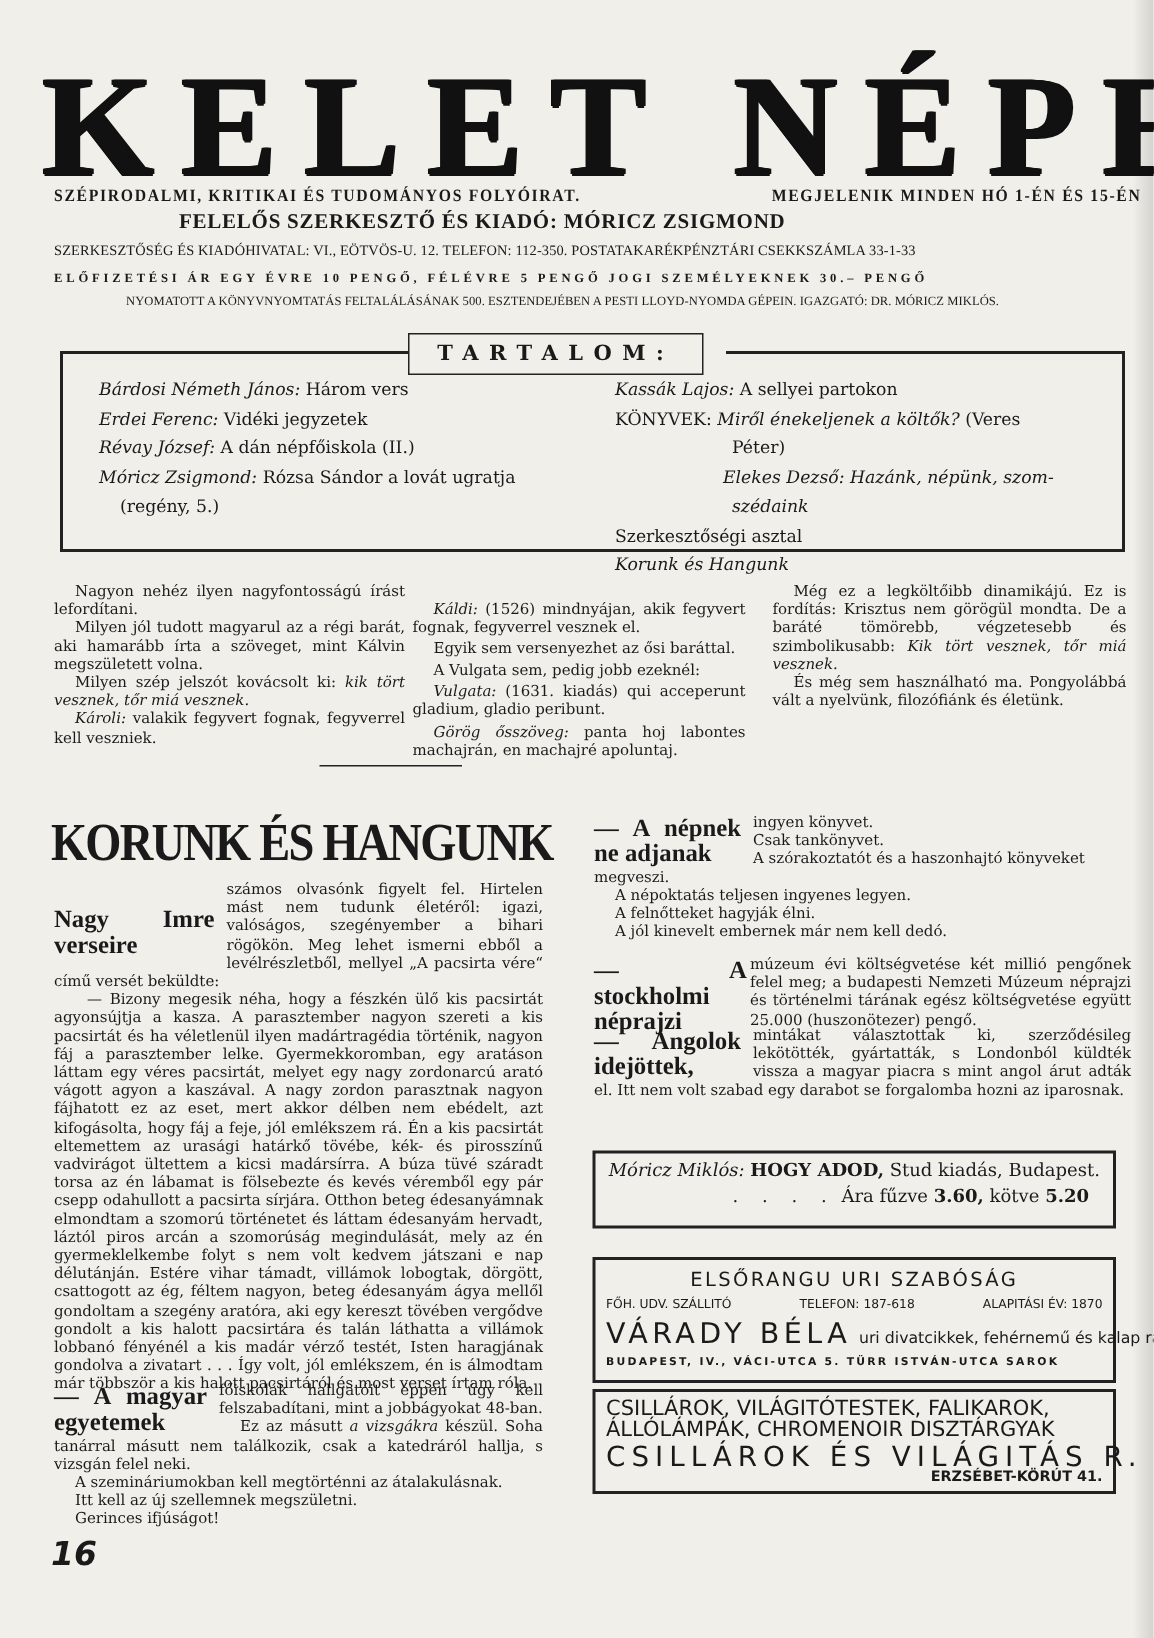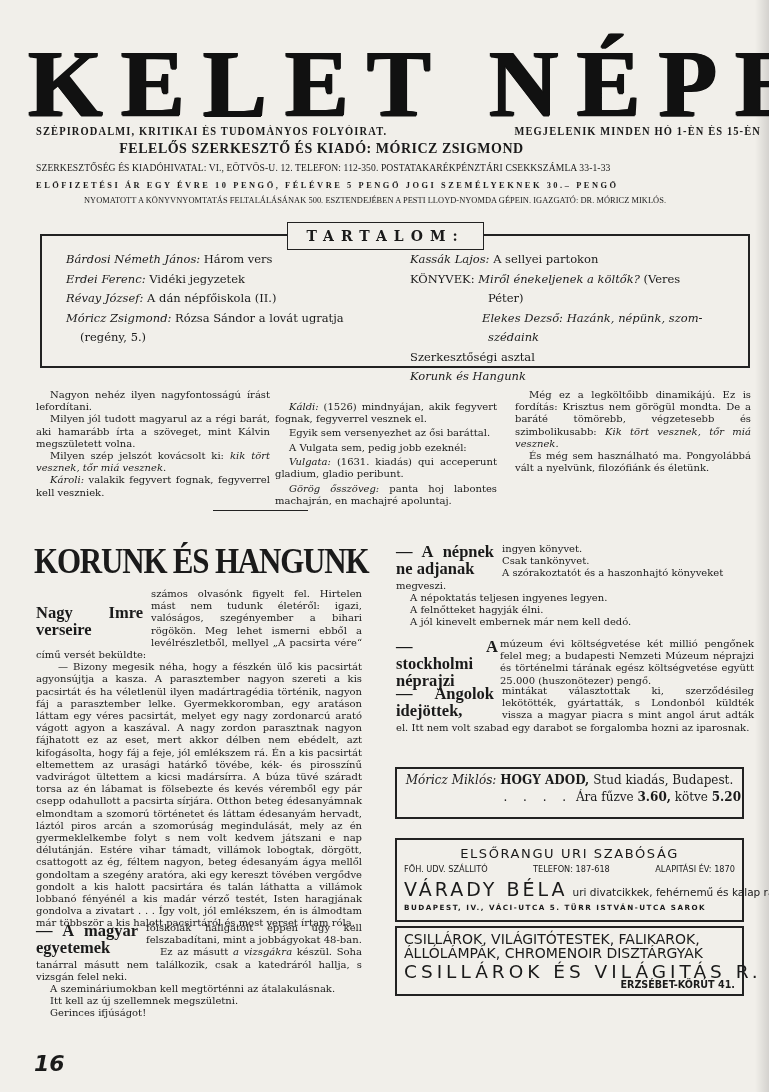--- a/index.html
+++ b/index.html
@@ -20,21 +20,21 @@
   }
   .sub1 { left:36px; top:126px; width:725px; font-size:10.5px; letter-spacing:1.1px; display:flex; justify-content:space-between; font-family:"Liberation Serif",serif; font-weight:bold; transform:scaleY(1.1);}
   .sub2 { left:0; top:141px; width:643px; text-align:center; font-size:14px; font-weight:bold; letter-spacing:0.5px; font-family:"Liberation Serif",serif; }
   .sub3 { left:36px; top:162px; width:725px; font-size:9.6px; font-family:"Liberation Serif",serif; white-space:nowrap; letter-spacing:0.1px;}
   .sub4 { left:36px; top:181px; width:725px; font-size:8.4px; font-family:"Liberation Serif",serif; font-weight:bold; white-space:nowrap; letter-spacing:2.55px;}
   .sub5 { left:36px; top:196px; width:725px; font-size:8.4px; font-family:"Liberation Serif",serif; white-space:nowrap; letter-spacing:0.05px;margin-left:48px;}
   .toc-box { left:40px; top:234px; width:706px; height:132px; border:2px solid #222; border-top:none; }
   .toc-topline-l { left:40px; top:234px; width:247px; height:0; border-top:2px solid #222; }
   .toc-topline-r { left:484px; top:234px; width:264px; height:0; border-top:2px solid #222; }
   .toc-title {
-    left:287px; top:222px; width:195px; height:26px; border:1.5px solid #222; background:#f1efea;
+    left:272px; top:222px; width:195px; height:26px; border:1.5px solid #222; background:#f1efea;
     text-align:center; line-height:26px; font-size:14px; font-weight:bold; letter-spacing:7px;
   }
   .toc-col { font-size:11.5px; line-height:19.5px; }
   .toc-col i { font-style:italic; }
   .toc-left { left:66px; top:250px; width:320px; }
   .toc-right { left:410px; top:250px; width:320px; }
   .indent2 { padding-left:78px; }
   .indent1 { padding-left:72px; }
   .body-txt { font-size:10px; line-height:12.2px; text-align:justify; }
   .body-txt p { margin:0; text-indent:14px; }
@@ -54,21 +54,21 @@
   .art-nagy { left:36px; top:588px; width:326px; }
   .art-nagy .head { width:107px;margin-top:16px; }
   .art-magyar { left:36px; top:922px; width:326px; }
   .art-magyar .head { width:102px; }
   .art-nepnek { left:396px; top:543px; width:358px; }
   .art-nepnek .head { width:98px; }
   .art-stock { left:396px; top:638px; width:358px; }
   .art-stock .head { width:102px; margin-right:2px;}
   .art-ang { left:396px; top:685px; width:358px; }
   .art-ang .head { width:98px; }
-  .page-num { left:34px; top:1024px; font-family:"DejaVu Sans","Liberation Sans",sans-serif; font-weight:bold; font-style:italic; font-size:22px;margin-top:27px; }
+  .page-num { left:34px; top:1024px; font-family:"DejaVu Sans","Liberation Sans",sans-serif; font-weight:bold; font-style:italic; font-size:22px; }
   .ad1 { left:395px; top:767px; width:345px; height:45px; border:2px solid #222; font-size:12px; text-align:center; line-height:17px; padding-top:3px; }
   .ad2 { left:395px; top:838px; width:345px; height:80px; border:2px solid #222; font-family:"DejaVu Sans","Liberation Sans",sans-serif; }
   .ad2 .l1 { position:absolute; left:0; width:345px; top:6px; text-align:center; font-size:13px; letter-spacing:1.6px; }
   .ad2 .l2 { position:absolute; left:7px; right:7px; top:24px; font-size:8.2px; display:flex; justify-content:space-between; }
   .ad2 .l3 { position:absolute; left:7px; top:38px; white-space:nowrap; }
   .ad2 .l3 .nm { font-size:19px; letter-spacing:3px; }
   .ad2 .l3 .rest { font-size:10.5px; }
   .ad2 .l4 { position:absolute; left:7px; top:63px; font-size:7.2px; letter-spacing:1.5px; font-weight:bold; white-space:nowrap; }
   .ad3 { left:395px; top:926px; width:345px; height:66px; border:2px solid #222; font-family:"DejaVu Sans","Liberation Sans",sans-serif; }
   .ad3 .l1 { position:absolute; left:7px; top:4px; font-size:14px; line-height:14px; }
@@ -167,21 +167,21 @@
   <div class="head">— Angolok idejöttek,</div>
   <p>mintákat választottak ki, szerződésileg lekötötték, gyártatták, s Londonból küldték vissza a magyar piacra s mint angol árut adták el. Itt nem volt szabad egy darabot se forgalomba hozni az iparosnak.</p>
 </div>
 
 <div class="abs ad1">
   <div>
     <i>Móricz Miklós:</i>
     <b>HOGY ADOD,</b>
     <span>Stud kiadás, Budapest.</span>
   </div>
-  <div style="text-align:right;padding-right:1px">
+  <div style="text-align:right;padding-right:16px">
     <span style="letter-spacing:6px">. . . .</span>
     <span>Ára fűzve</span>
     <b>3.60,</b>
     <span>kötve</span>
     <b>5.20</b>
   </div>
 </div>
 
 <div class="abs ad2">
   <div class="l1">ELSŐRANGU URI SZABÓSÁG</div>

